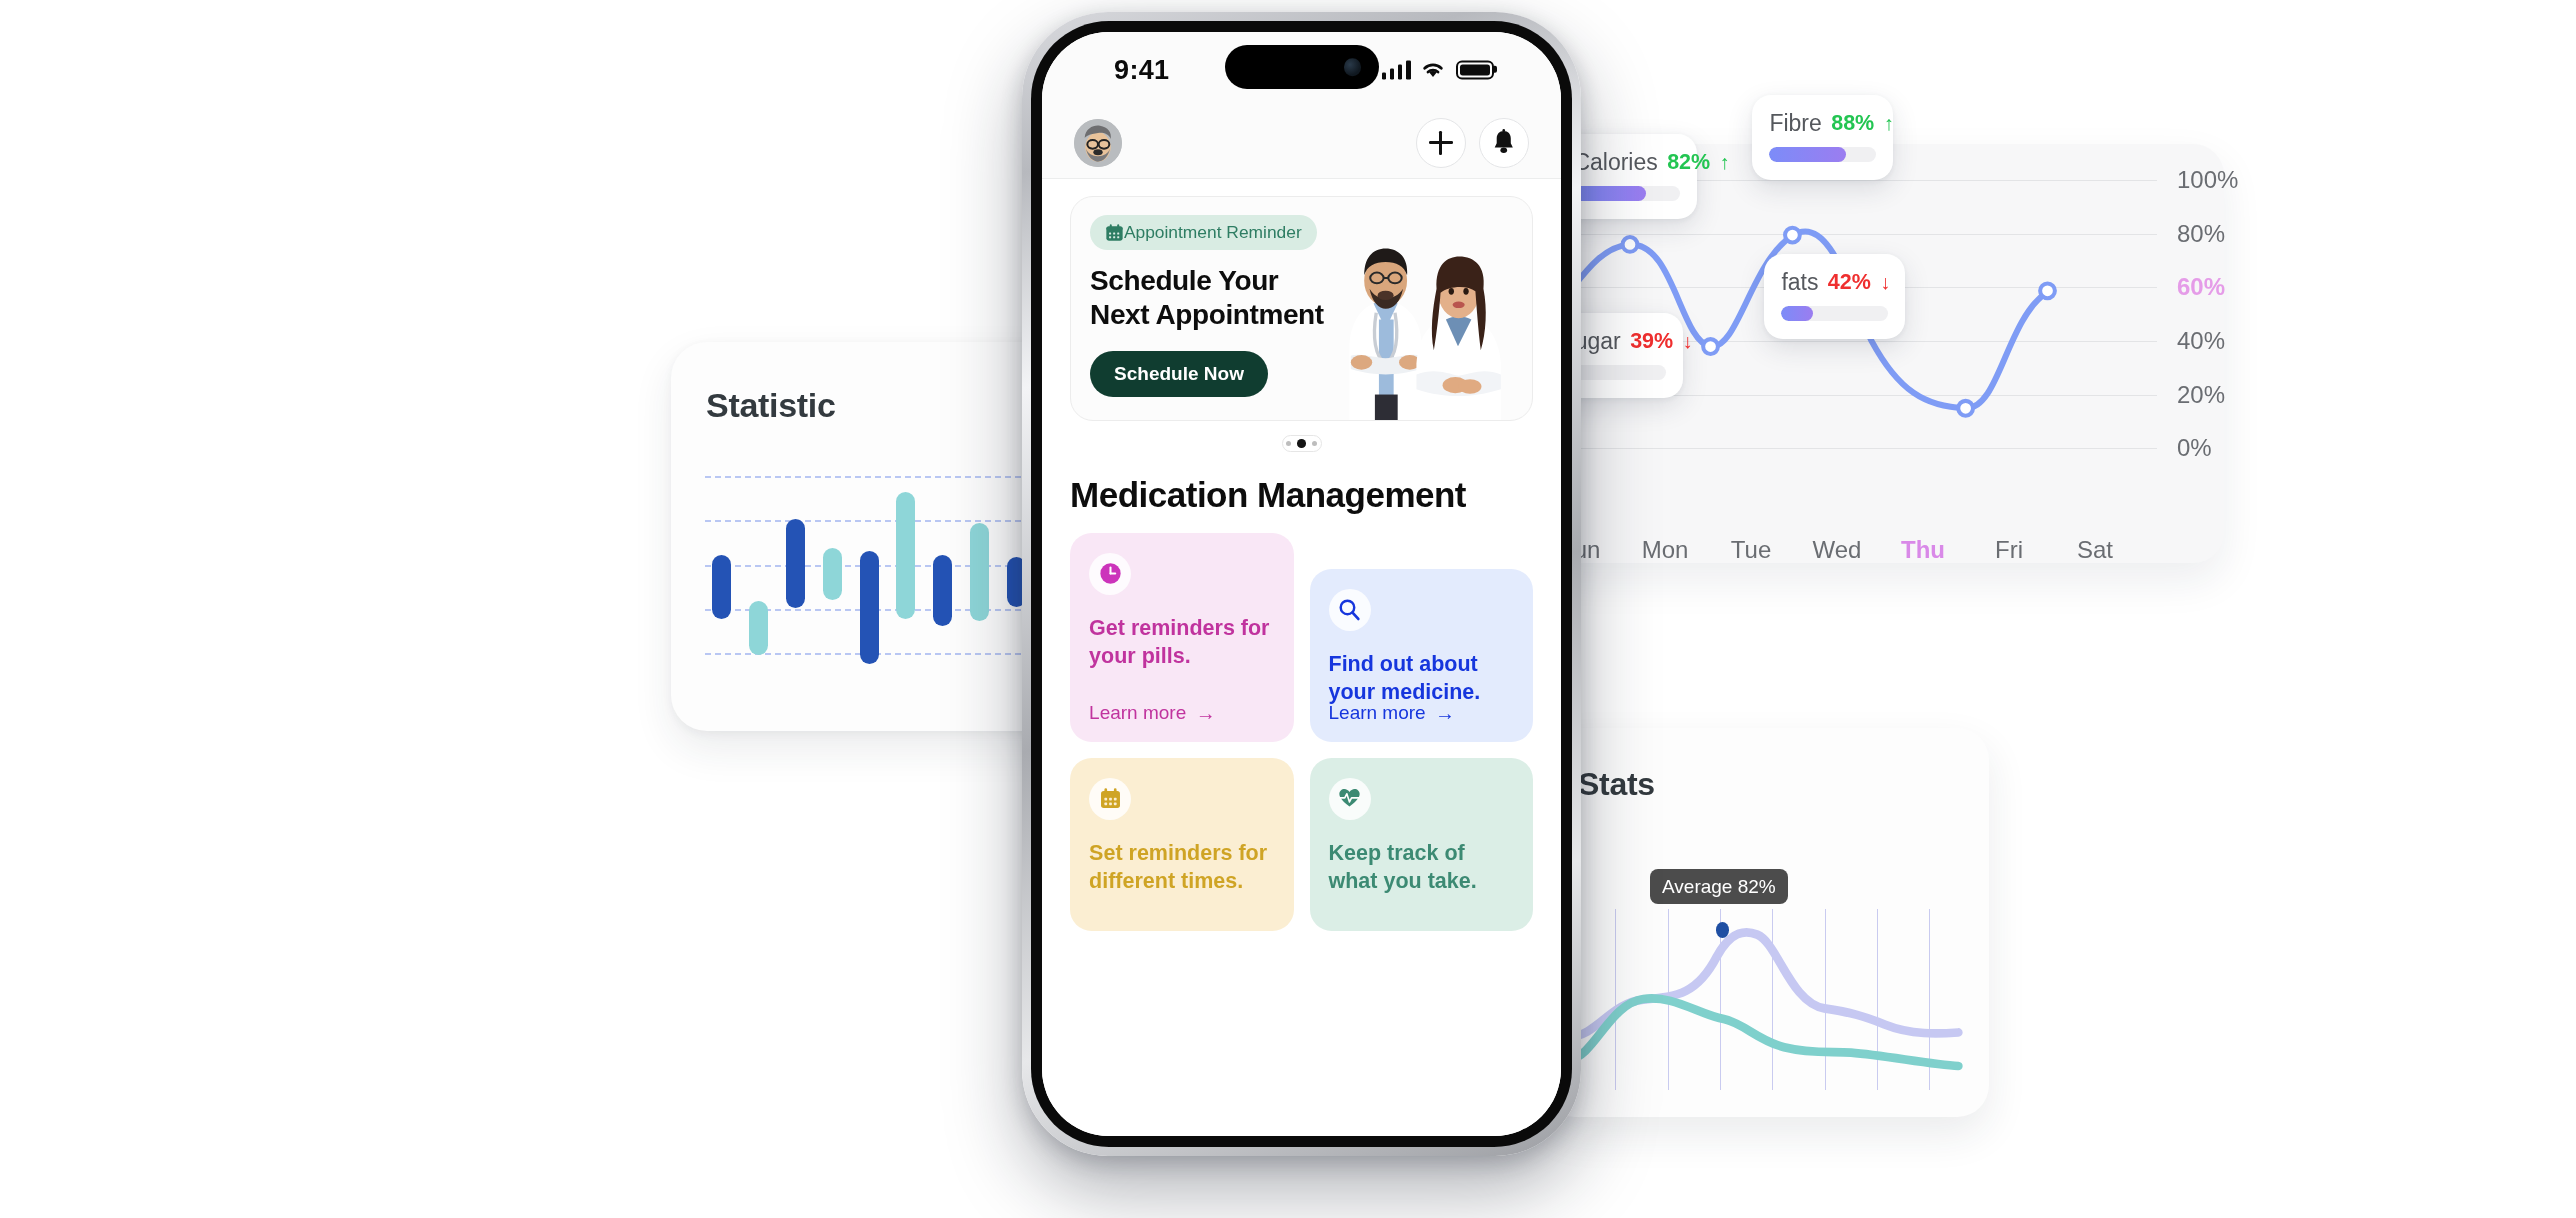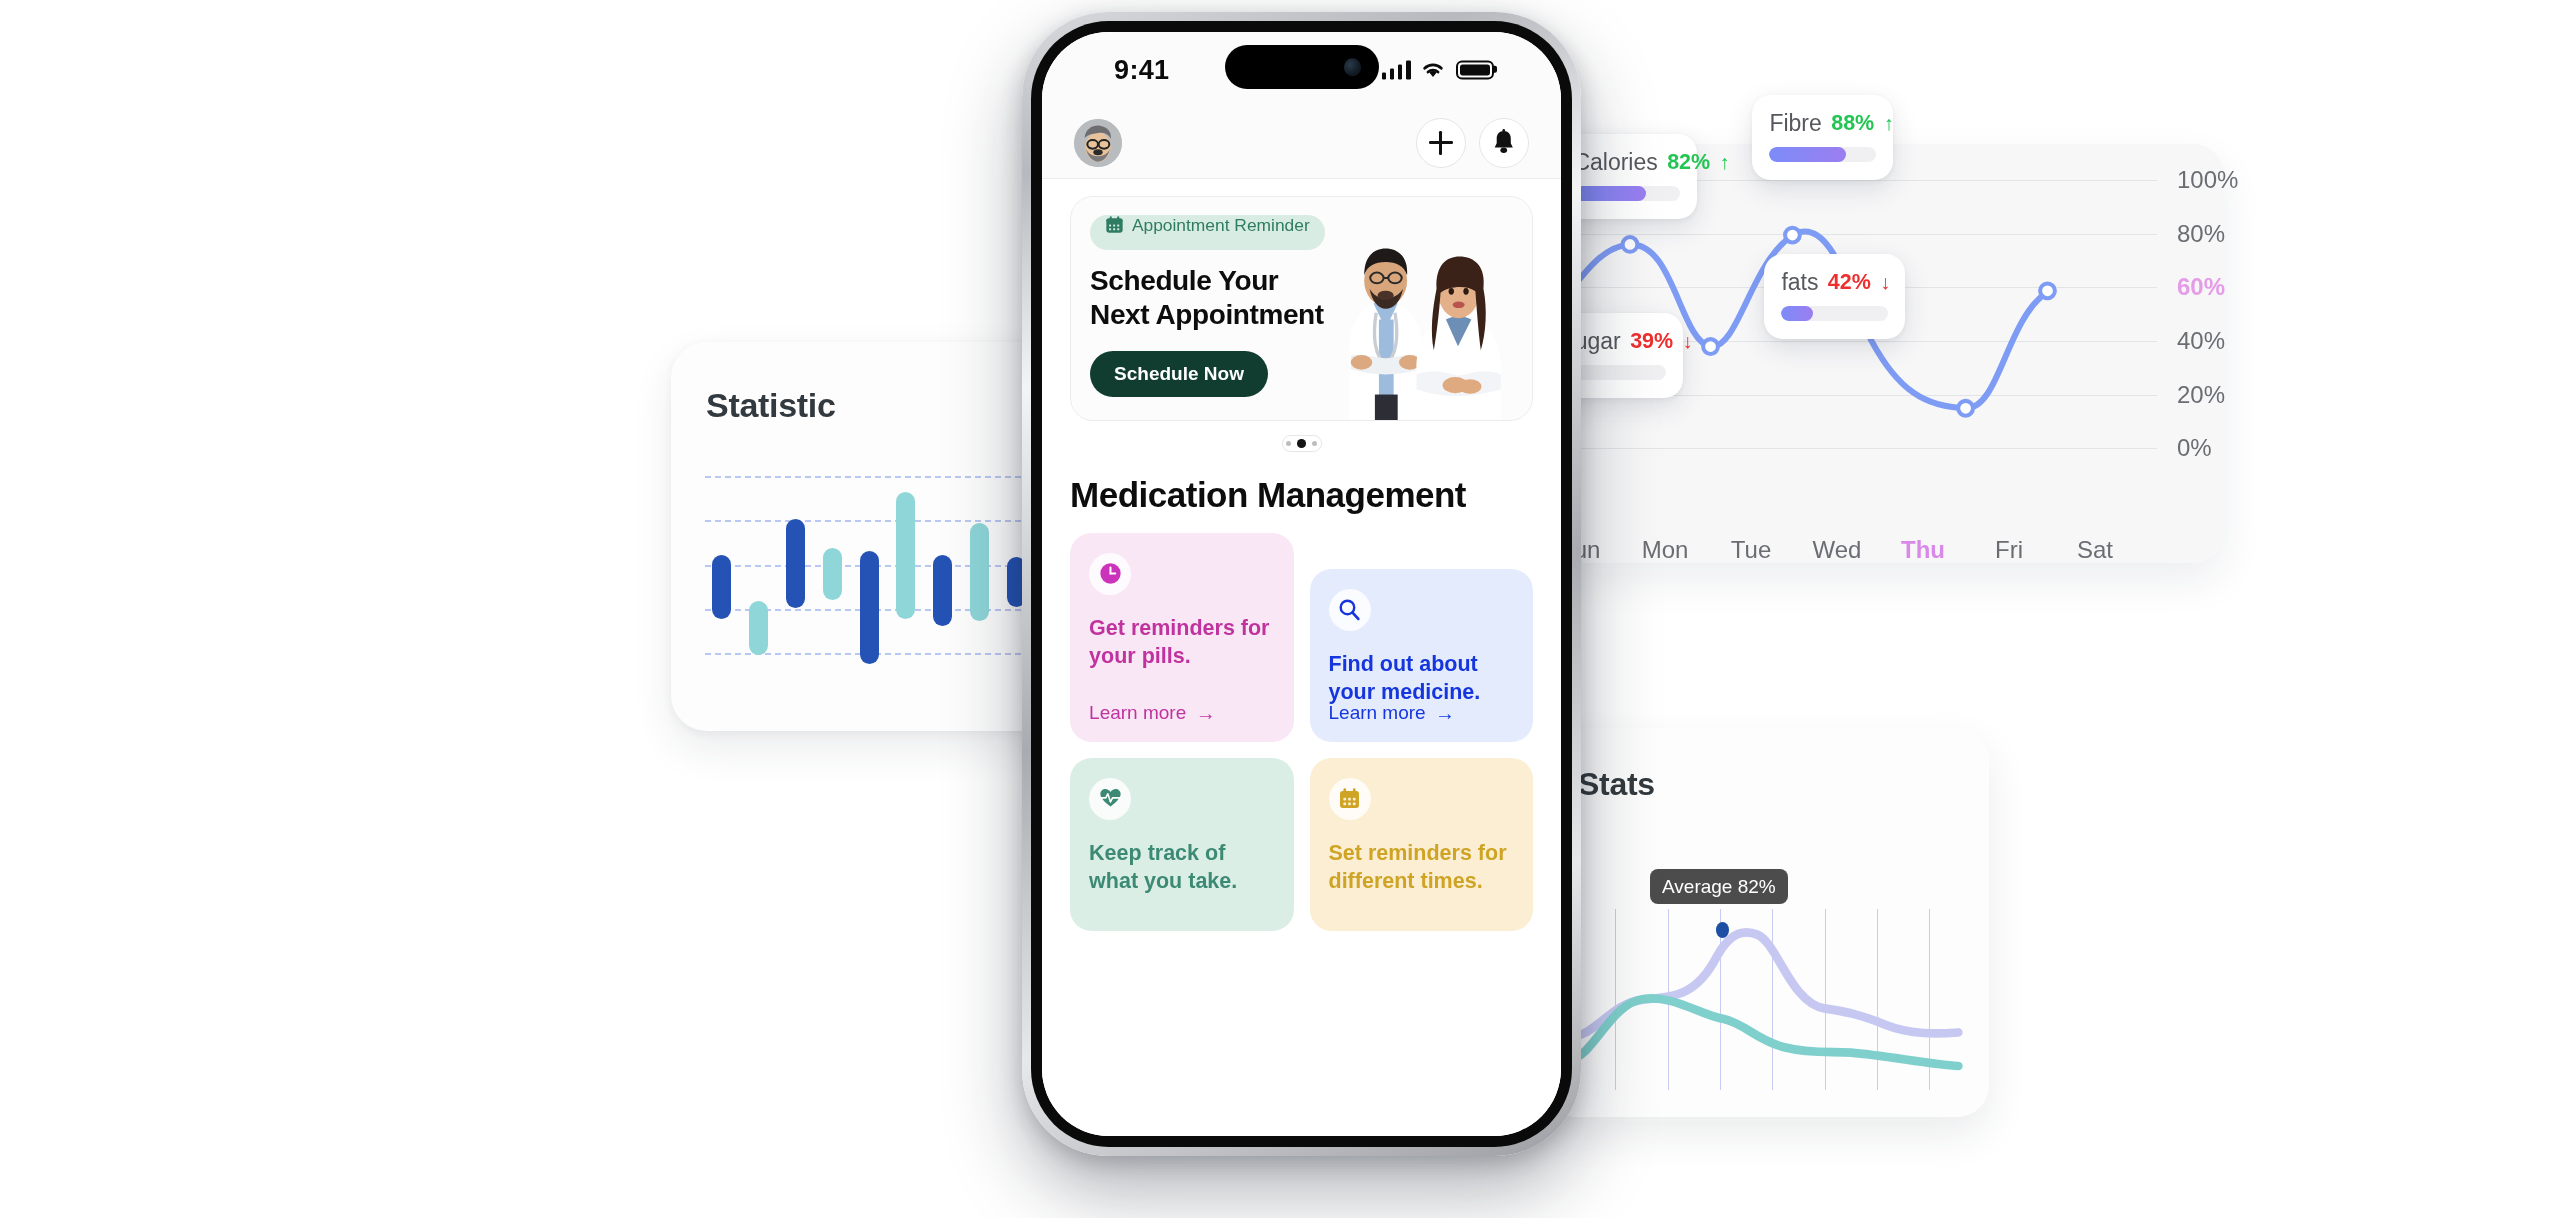--- a/index.html
+++ b/index.html
@@ -180,21 +180,21 @@
     display:flex; align-items:center; padding:0 23px; gap:17.4px;
   }
   .search-text{ flex:1; font-size:25.5px; color:#1d1d1f; }
 
   .promo-card{
     margin-top:17.4px; position:relative; height:225px; background:#fcfcfc;
     border:1.3px solid #ececec; border-radius:23px; overflow:hidden;
   }
   .promo-badge{
     position:absolute; left:19px; top:17.4px; height:35px;
-    background:#d9ece3; border-radius:17.4px; display:flex; gap:8px;
+    background:#d9ece3; border-radius:17.4px; display:flex; align-items:center; 
     padding:0 14.8px;
   }
   .promo-badge-text{ font-size:17.4px; color:#2e7d63; font-weight:500; white-space:nowrap; }
   .promo-title{
     position:absolute; left:19px; top:67px; width:268px;
     font-size:28px; font-weight:700; color:#0d0d0d; line-height:1.18; letter-spacing:-0.4px;
   }
   .promo-btn{
     position:absolute; left:19px; bottom:23px; height:46px; background:#103d30;
     border-radius:23px; display:flex; align-items:center; padding:0 24px;
@@ -528,49 +528,49 @@
                   <line x1="21.5" y1="21.5" x2="30" y2="31" stroke="#1636dd" stroke-width="4" stroke-linecap="round"></line>
                 </svg>
               </div>
               <div class="mini-text t-blue">Find out about your medicine.</div>
               <div class="mini-link t-blue">
                 <span>Learn more</span>
                 <span class="arrow-r">→</span>
               </div>
             </div>
 
-            <div class="mini-card c-mint">
-              <div class="mini-icon">
-                <svg width="23" height="23" viewBox="0 0 34 34">
-                  <path d="M17 29 C6 21 2 15 2 10.5 C2 6 5.5 3 9.5 3 C12.5 3 15.5 5 17 7.5 C18.5 5 21.5 3 24.5 3 C28.5 3 32 6 32 10.5 C32 15 28 21 17 29 Z" fill="#3c8a73"></path>
-                  <path d="M3 16 L10 16 L13 10 L17 22 L20 16 L31 16" fill="none" stroke="#ffffff" stroke-width="2.4" stroke-linejoin="round" stroke-linecap="round"></path>
-                </svg>
-              </div>
-              <div class="mini-text t-mint">Keep track of what you take.</div>
-            </div>
-
             <div class="mini-card c-cream">
               <div class="mini-icon">
                 <svg width="23" height="23" viewBox="0 0 34 34">
                   <rect x="3" y="6" width="28" height="25" rx="4" fill="#cfa425"></rect>
                   <rect x="8" y="2" width="4" height="7" rx="2" fill="#cfa425"></rect>
                   <rect x="22" y="2" width="4" height="7" rx="2" fill="#cfa425"></rect>
                   <g fill="#fbeed2">
                     <rect x="8" y="16" width="4" height="4" rx="1"></rect>
                     <rect x="15" y="16" width="4" height="4" rx="1"></rect>
                     <rect x="22" y="16" width="4" height="4" rx="1"></rect>
                     <rect x="8" y="23" width="4" height="4" rx="1"></rect>
                     <rect x="15" y="23" width="4" height="4" rx="1"></rect>
                     <rect x="22" y="23" width="4" height="4" rx="1"></rect>
                   </g>
                 </svg>
               </div>
               <div class="mini-text t-cream">Set reminders for different times.</div>
             </div>
 
+            <div class="mini-card c-mint">
+              <div class="mini-icon">
+                <svg width="23" height="23" viewBox="0 0 34 34">
+                  <path d="M17 29 C6 21 2 15 2 10.5 C2 6 5.5 3 9.5 3 C12.5 3 15.5 5 17 7.5 C18.5 5 21.5 3 24.5 3 C28.5 3 32 6 32 10.5 C32 15 28 21 17 29 Z" fill="#3c8a73"></path>
+                  <path d="M3 16 L10 16 L13 10 L17 22 L20 16 L31 16" fill="none" stroke="#ffffff" stroke-width="2.4" stroke-linejoin="round" stroke-linecap="round"></path>
+                </svg>
+              </div>
+              <div class="mini-text t-mint">Keep track of what you take.</div>
+            </div>
+
           </div>
         </div>
 
       </div>
     </div>
   </div>
 
 </div>
 
 

